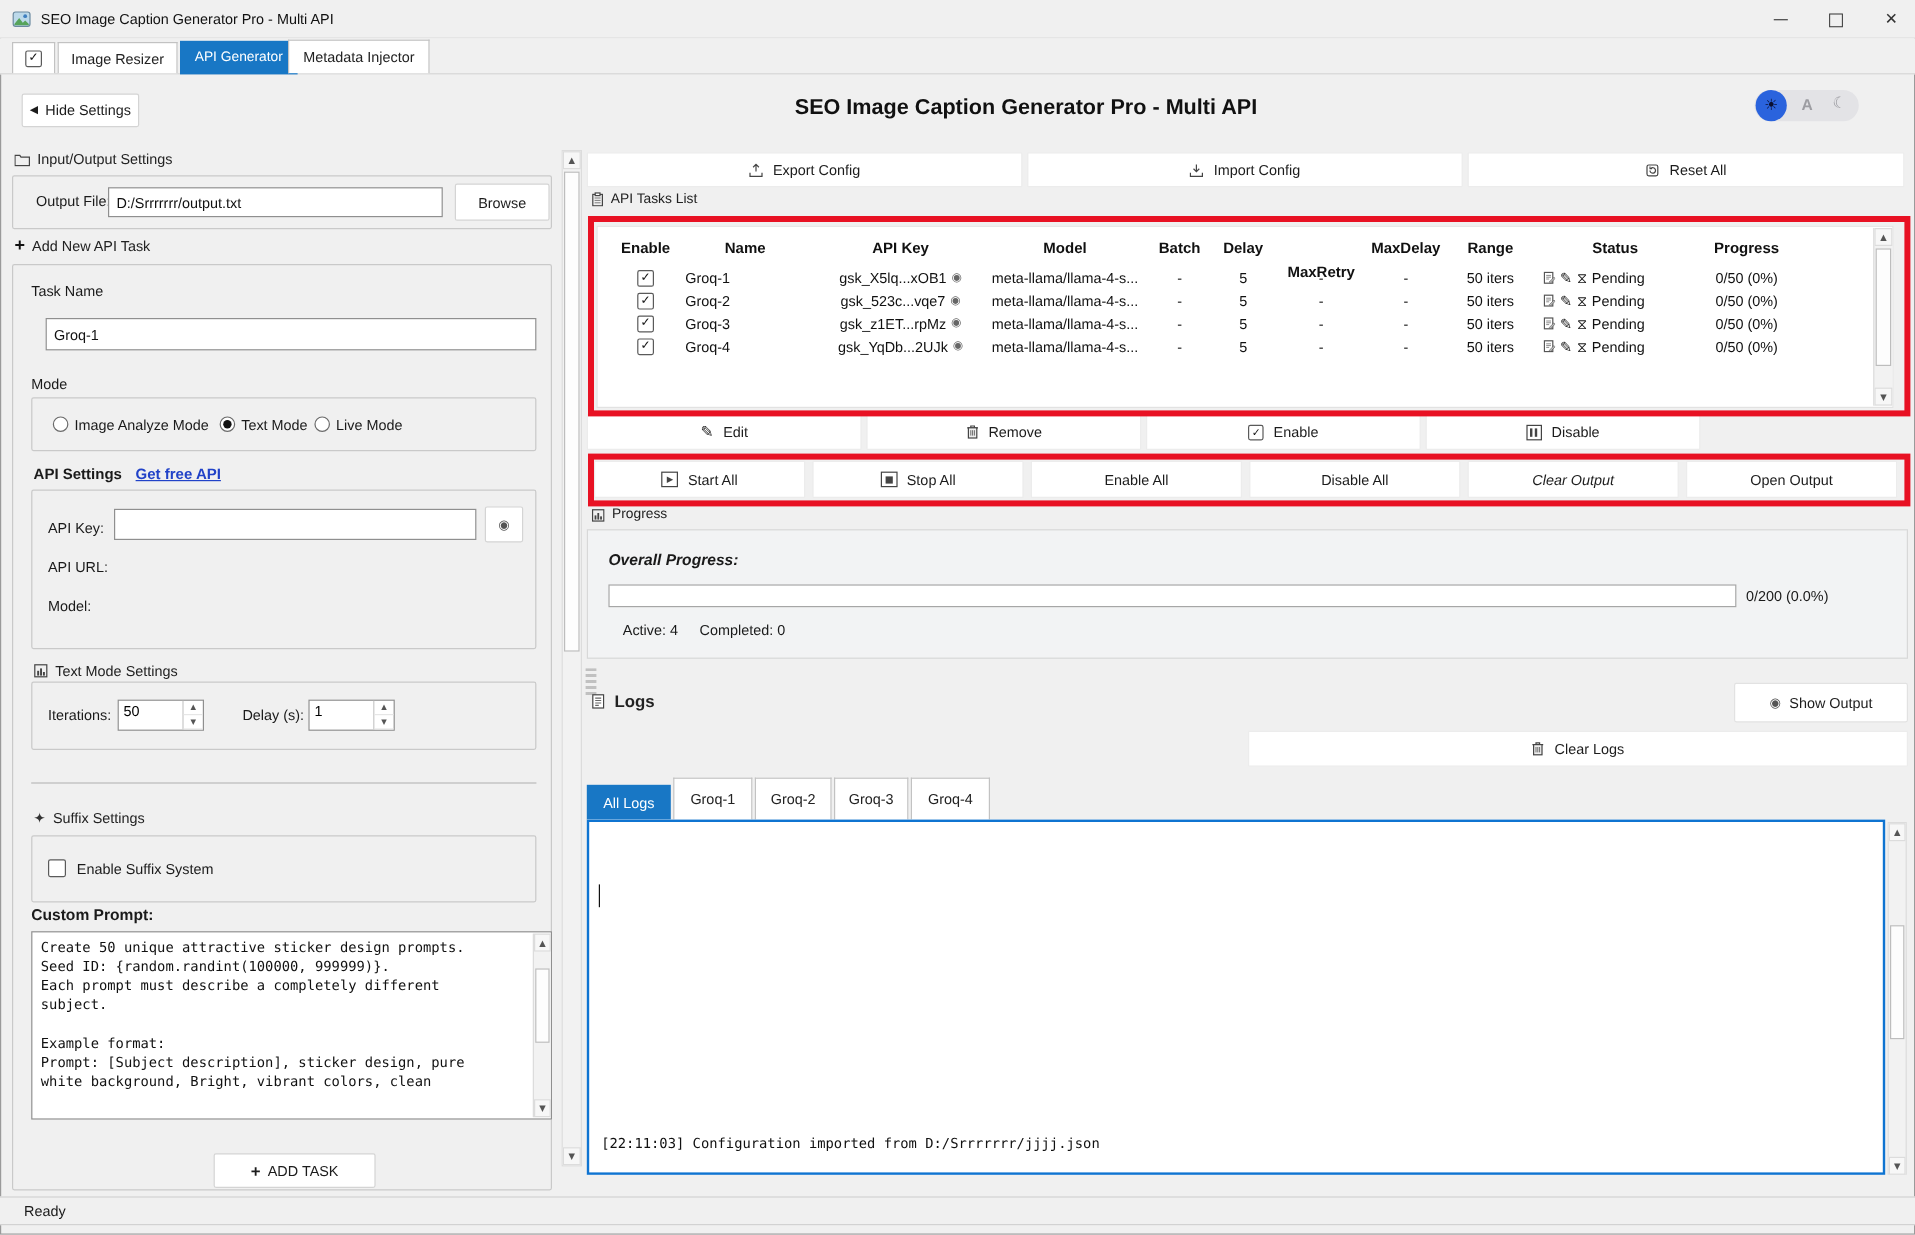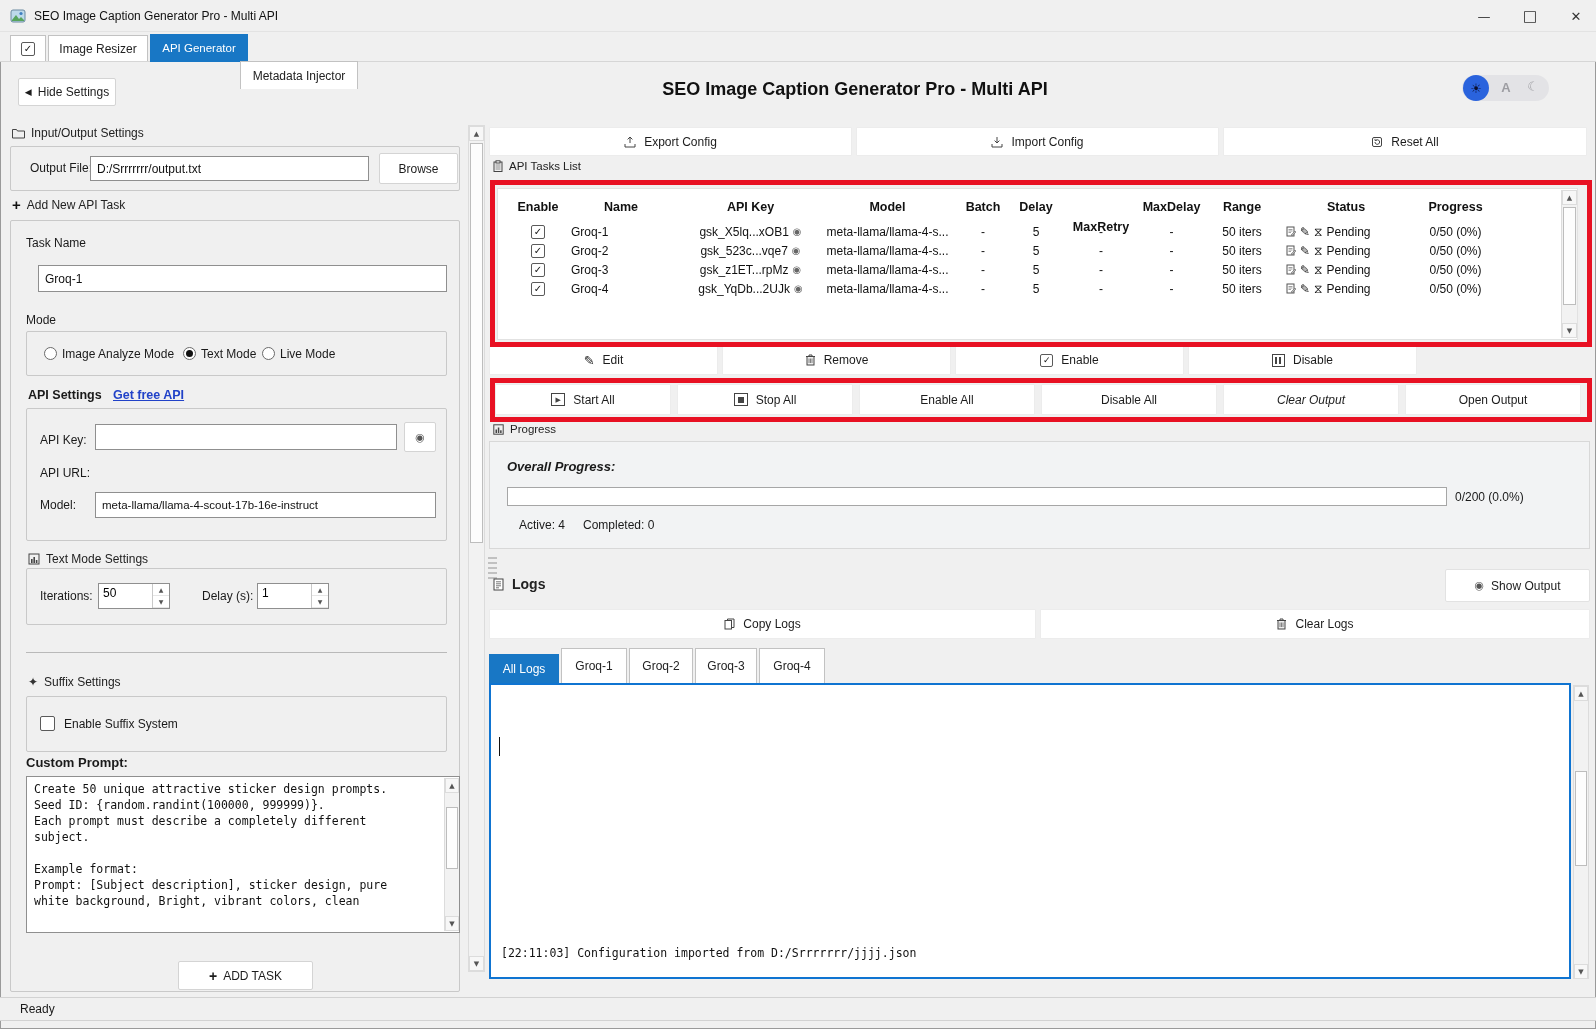--- a/index.html
+++ b/index.html
@@ -82,21 +82,21 @@
   <div class="abs tabbar">
     <div class="tab" style="left:10px;top:3px;width:36px;height:26px;">
       <span class="cb" style="width:14px;height:14px;font-size:10px;">✓</span>
     </div>
     <div class="tab" style="left:48px;top:3px;width:100px;height:26px;">
       <span>Image Resizer</span>
     </div>
     <div class="tab tab-active" style="left:150px;top:2px;width:98px;height:28px;font-size:11.5px;">
       <span>API Generator</span>
     </div>
-    <div class="tab" style="left:240px;top:1px;width:118px;height:28px;margin-top:28px;">
+    <div class="tab" style="left:240px;top:1px;width:118px;height:28px;">
       <span>Metadata Injector</span>
     </div>
   </div>
 
   <div class="abs btn" style="left:18px;top:78px;width:98px;height:28px;gap:6px;">
     <span class="u" style="font-size:9px;">◀</span>
     <span>Hide Settings</span>
   </div>
   <div class="abs" style="left:555px;top:79px;width:600px;text-align:center;font-size:18px;font-weight:bold;color:#111;">SEO Image Caption Generator Pro - Multi API</div>
 
@@ -140,21 +140,20 @@
   <span class="abs" style="left:28px;top:388px;font-weight:bold;font-size:12.5px;">API Settings</span>
   <span class="abs link" style="left:113px;top:388px;font-size:12.5px;">Get free API</span>
   <div class="abs groupbox" style="left:26px;top:408px;width:421px;height:133px;"></div>
   <span class="abs" style="left:40px;top:433px;">API Key:</span>
   <input class="abs input" style="left: 95px; top: 424px; width: 302px; height: 26px;" value="">
   <div class="abs btn" style="left:404px;top:422px;width:32px;height:30px;">
     <span class="u" style="font-size:11px;color:#555;">◉</span>
   </div>
   <span class="abs" style="left:40px;top:466px;">API URL:</span>
   <span class="abs" style="left:40px;top:498px;">Model:</span>
-  <input class="abs input" style="left: 95px; top: 492px; width: 341px; height: 26px; font-size: 11.5px;" value="meta-llama/llama-4-scout-17b-16e-instruct">
 
   <div class="abs seclabel" style="left:28px;top:552px;">
     <svg class="icon-svg" width="12" height="12" viewBox="0 0 12 12">
         <rect x="1" y="1" width="10" height="10" fill="none" stroke="#444"></rect>
         <rect x="3" y="6" width="1.6" height="4" fill="#444"></rect>
         <rect x="5.4" y="4" width="1.6" height="6" fill="#444"></rect>
         <rect x="7.8" y="7" width="1.6" height="3" fill="#444"></rect>
       </svg>
     <span>Text Mode Settings</span>
   </div>
@@ -454,27 +453,20 @@
     <svg class="icon-svg" width="11" height="13" viewBox="0 0 11 13">
         <rect x="1" y="1" width="9" height="11" fill="#fff" stroke="#444"></rect>
         <path d="M3 3.8h5M3 5.8h5M3 7.8h5M3 9.8h3" stroke="#666" stroke-width="0.9"></path>
       </svg>
     <span>Logs</span>
   </div>
   <div class="abs btn" style="left:1445px;top:569px;width:145px;height:33px;border-color:#e2e2e2;">
     <span class="u" style="font-size:11px;color:#555;">◉</span>
     <span>Show Output</span>
   </div>
-  <div class="abs flatbtn" style="left:489px;top:609px;width:547px;height:30px;">
-    <svg class="icon-svg" width="11" height="12" viewBox="0 0 11 12">
-        <rect x="1" y="2.5" width="6.5" height="8.5" fill="#fff" stroke="#444"></rect>
-        <path d="M3.5 2.5V1H10v8.5H7.5" fill="none" stroke="#444"></path>
-      </svg>
-    <span>Copy Logs</span>
-  </div>
   <div class="abs flatbtn" style="left:1040px;top:609px;width:550px;height:30px;">
     <svg class="icon-svg" width="11" height="12" viewBox="0 0 11 12">
         <path d="M1 2.5h9M4 2.5V1h3v1.5" fill="none" stroke="#444"></path>
         <rect x="2" y="2.5" width="7" height="8.5" fill="#eee" stroke="#444"></rect>
         <path d="M4 4.5v4.5M5.5 4.5v4.5M7 4.5v4.5" stroke="#666" stroke-width="0.8"></path>
       </svg>
     <span>Clear Logs</span>
   </div>
 
   <div class="abs" style="left:489px;top:654px;width:70px;height:29px;background:#1877c5;color:#fff;display:flex;align-items:center;justify-content:center;font-size:12px;">

